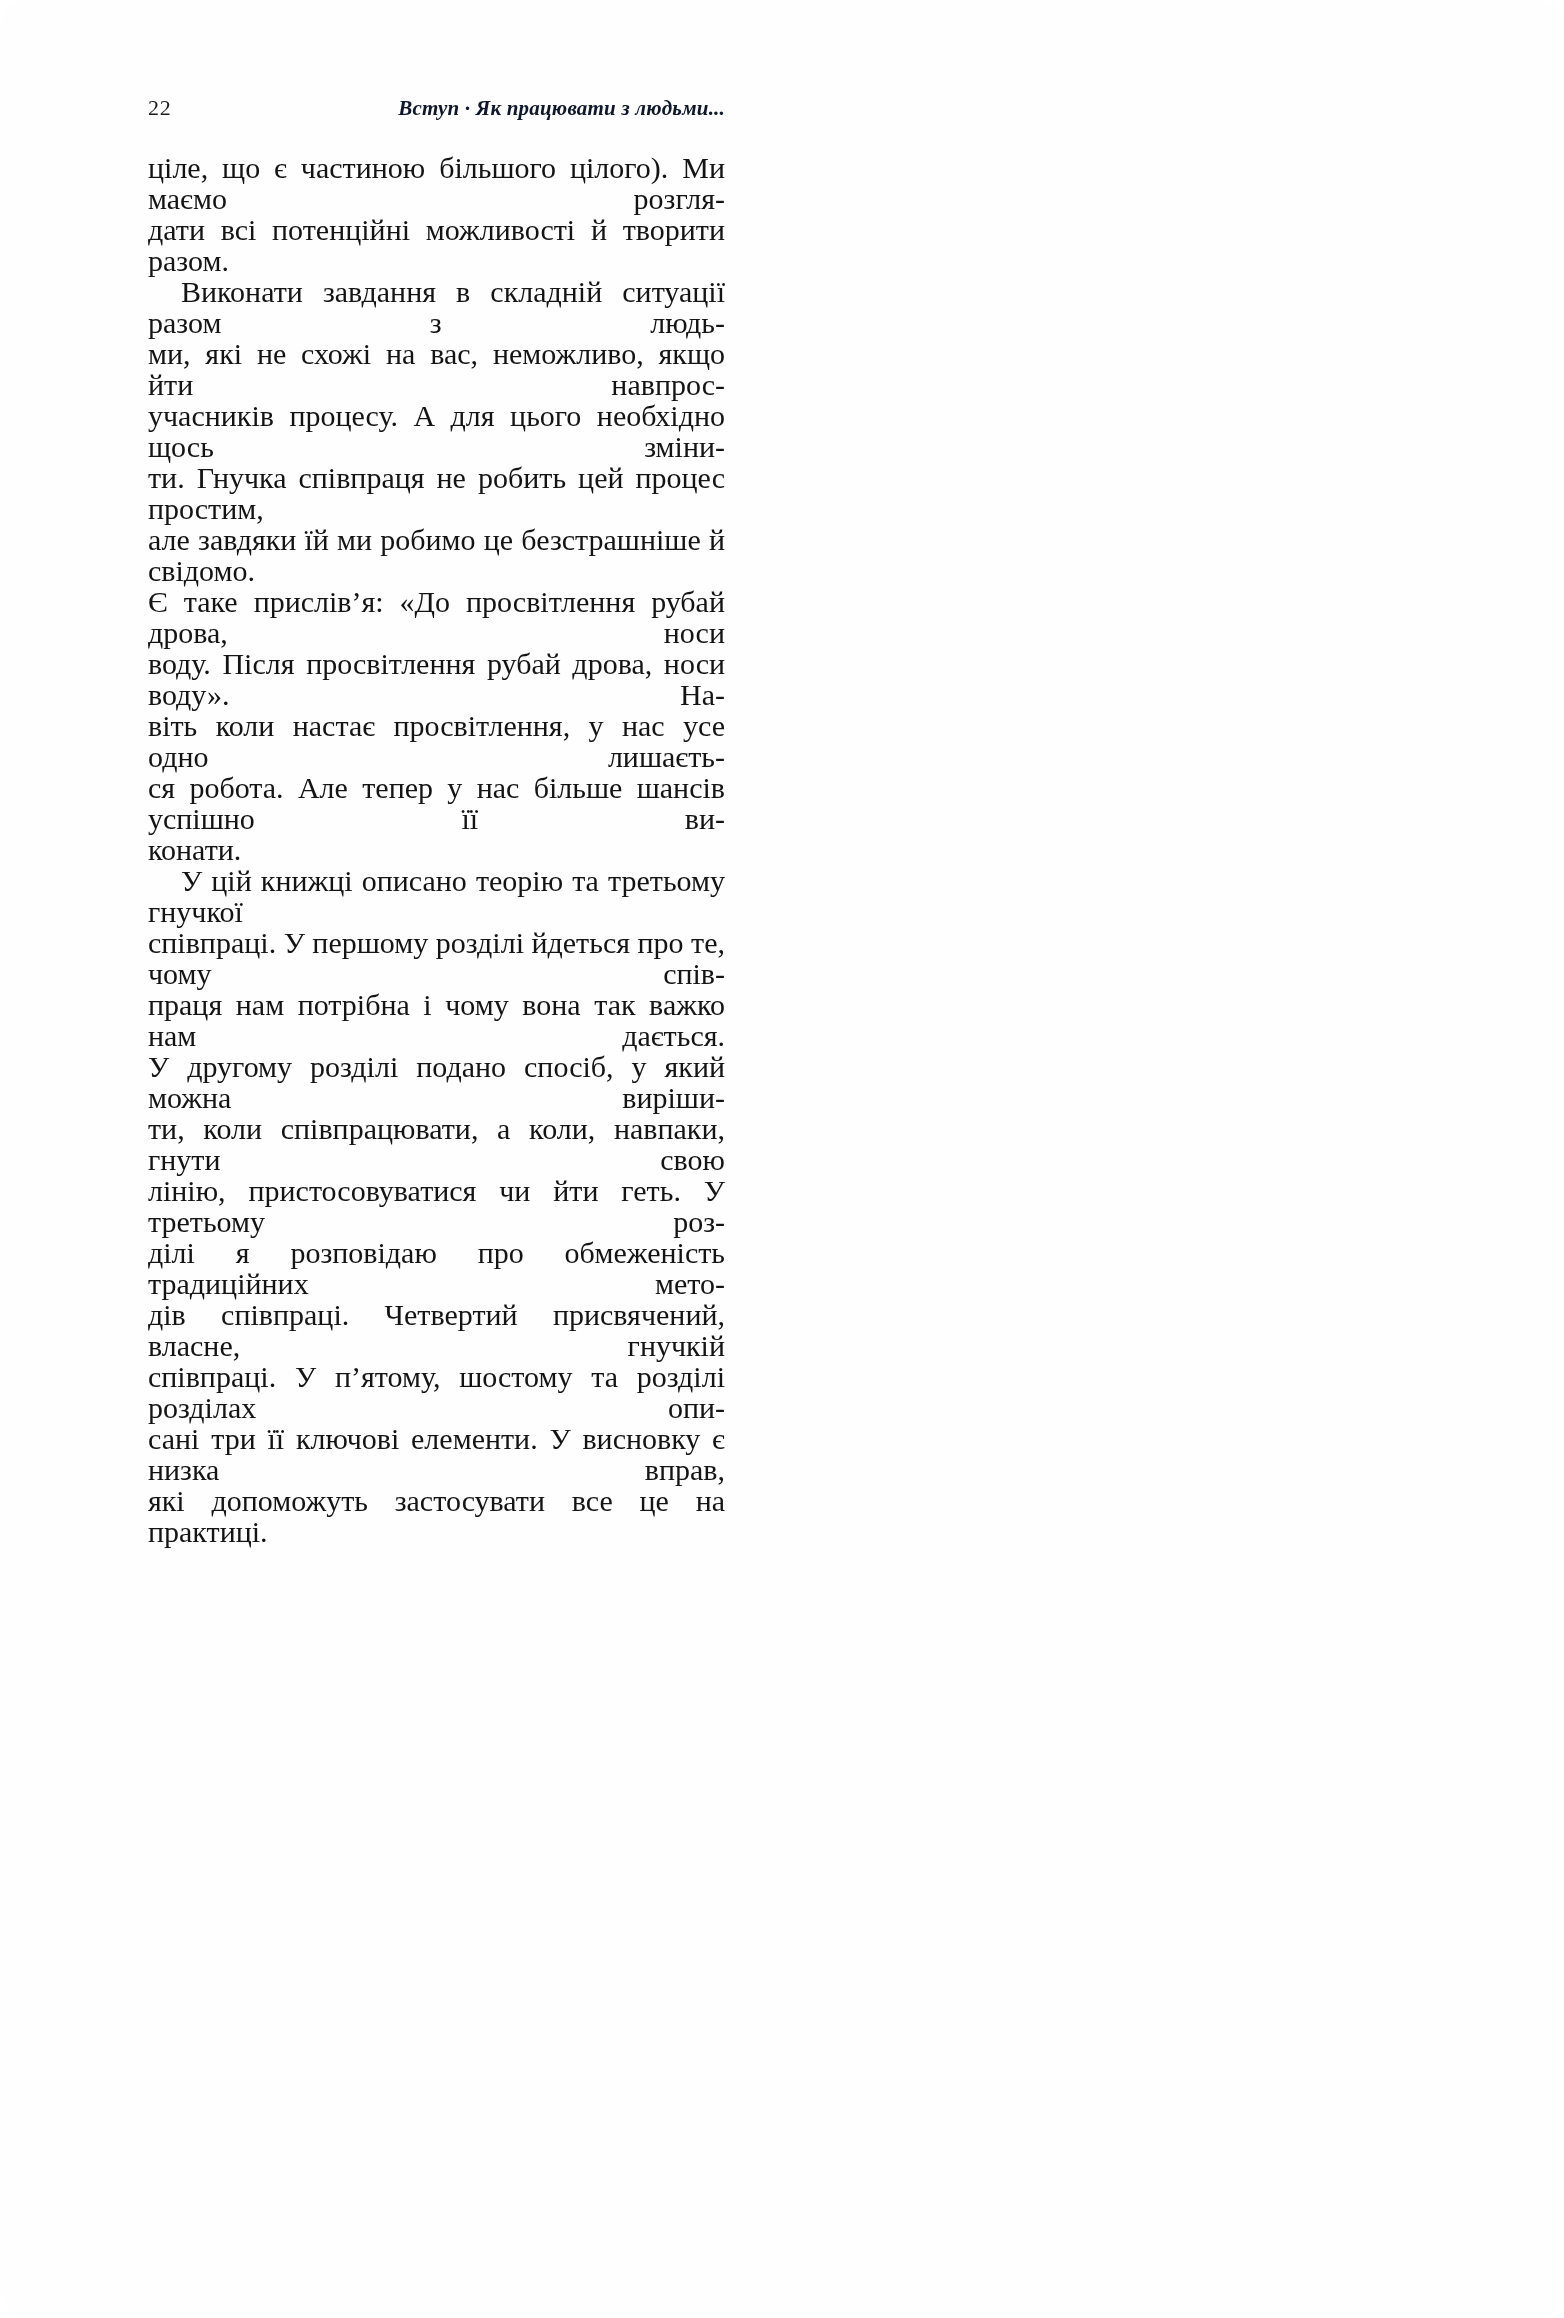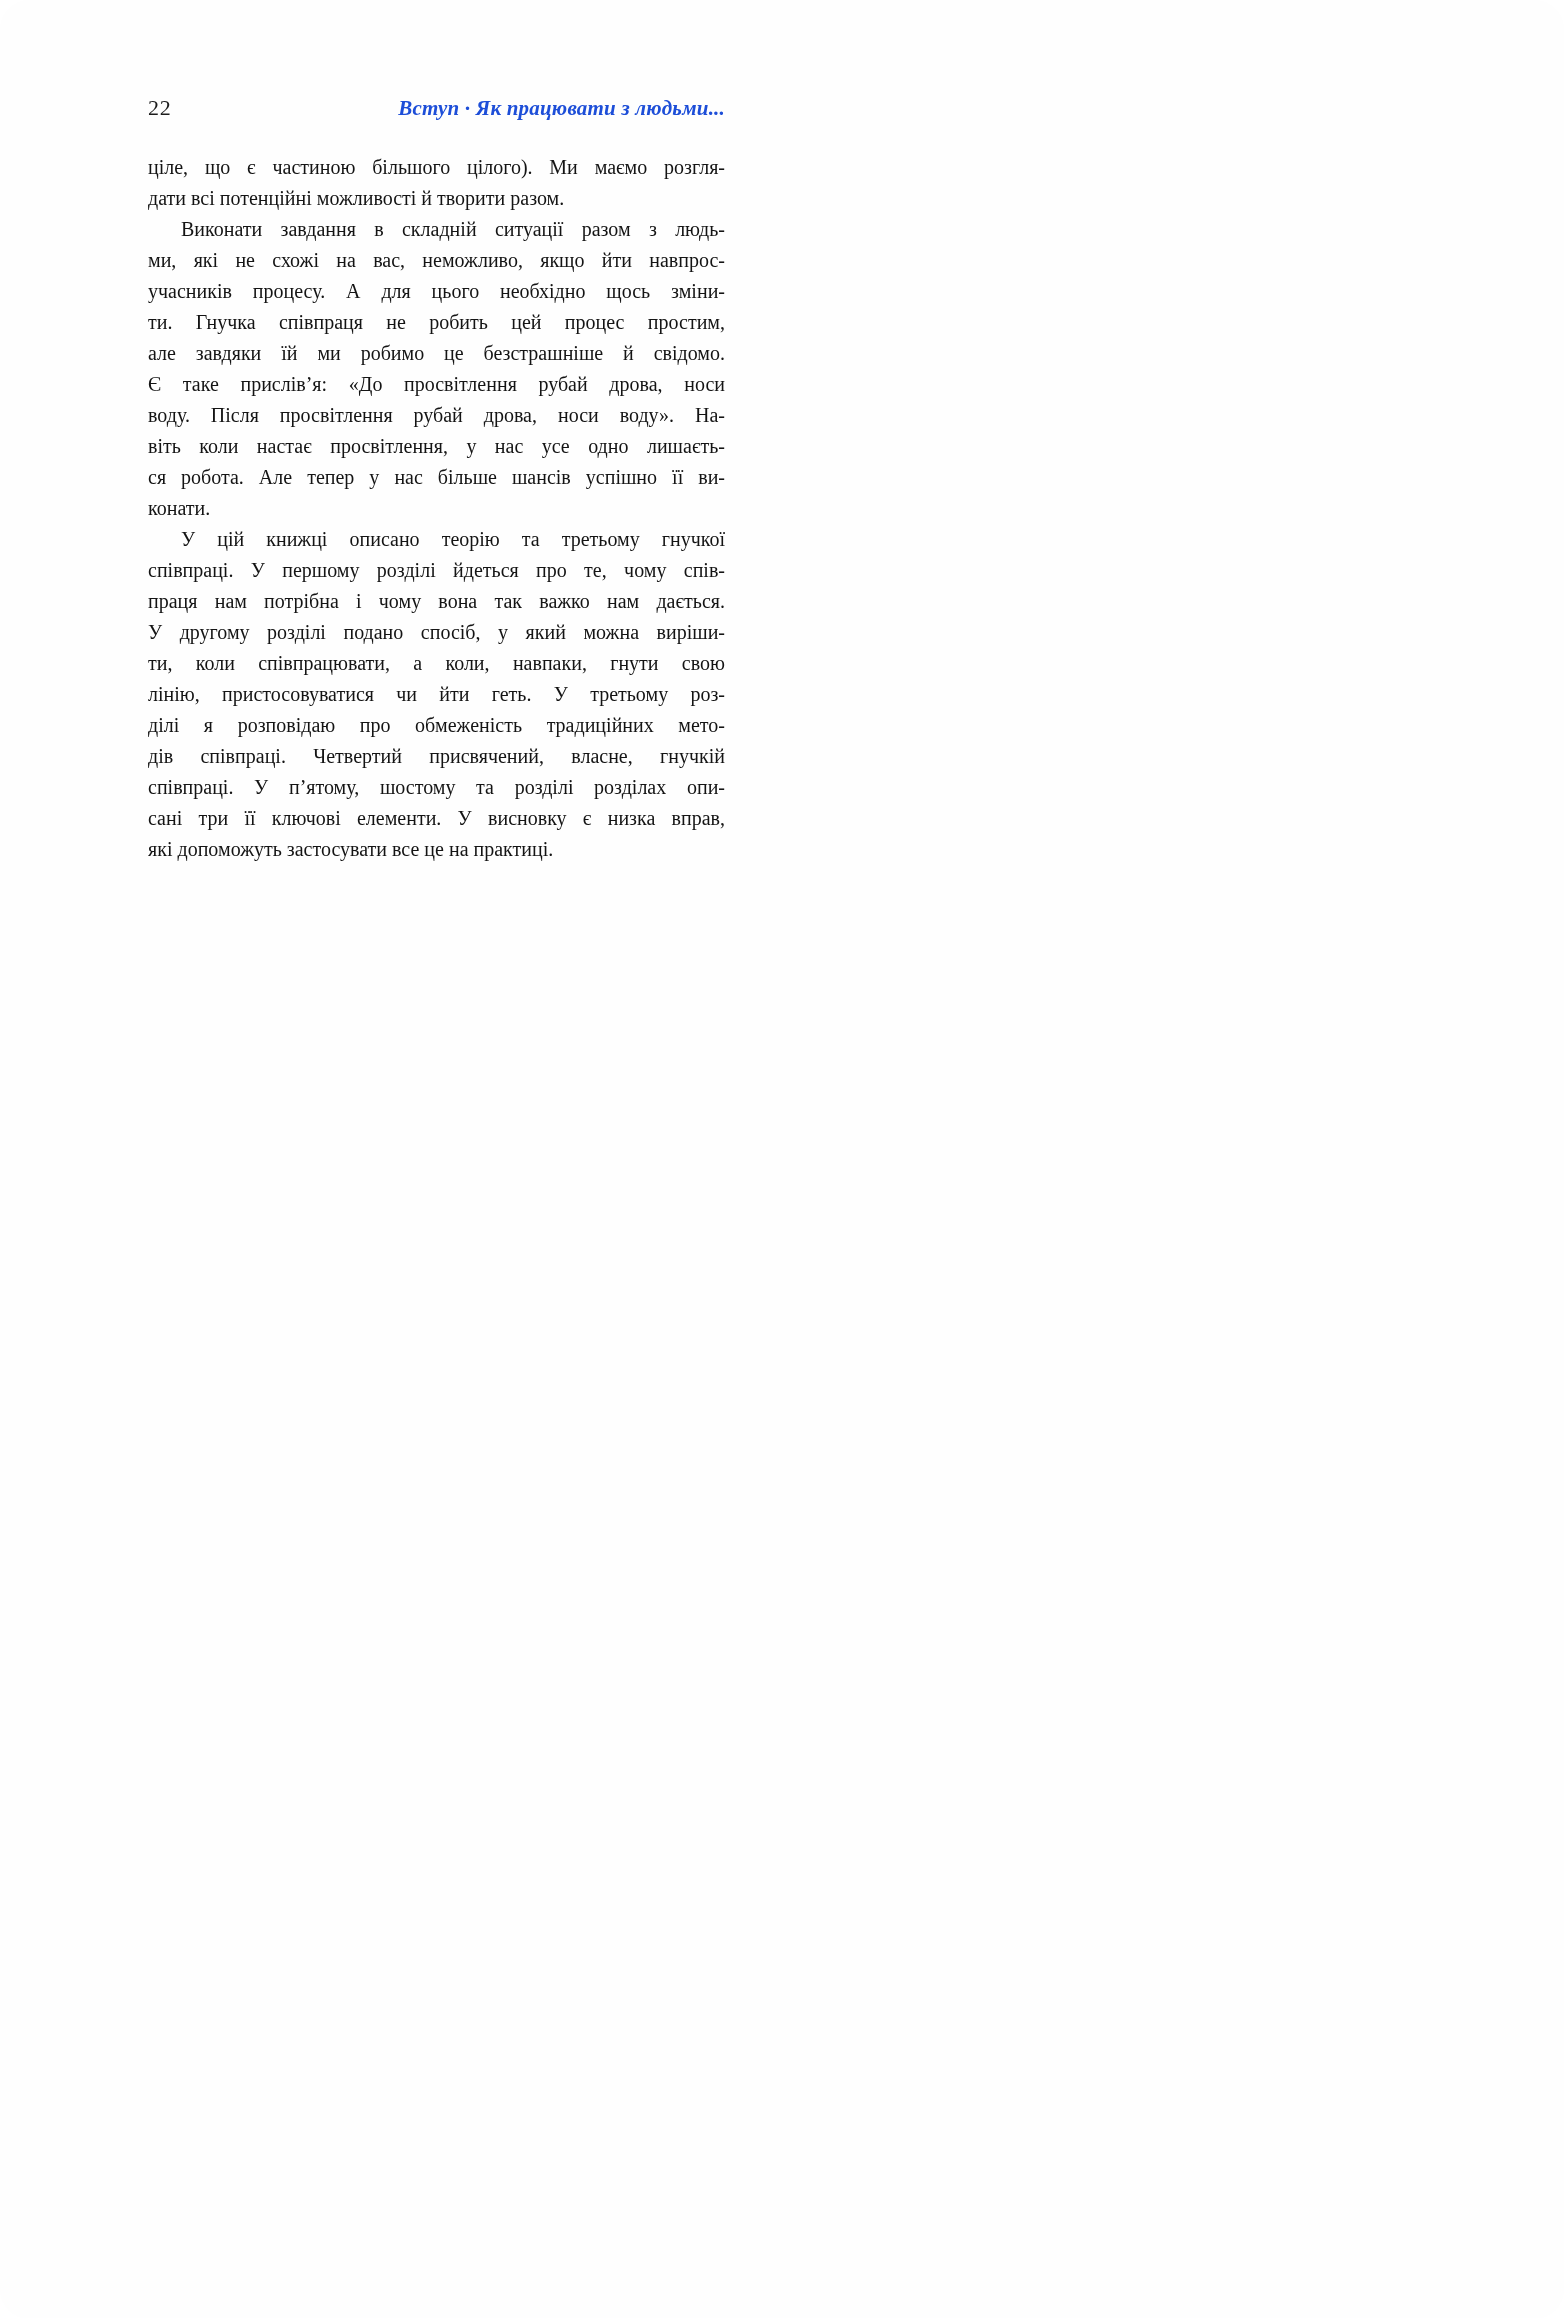--- a/index.html
+++ b/index.html
@@ -31,29 +31,29 @@
   }
   .page-number {
     font-size: 22px;
     letter-spacing: 0.8px;
     color: #1c1c1c;
   }
   .running-head {
     font-size: 21px;
     font-style: italic;
     font-weight: bold;
-    color: #1d4ed8;
+    color: #0f172a;
     letter-spacing: 0.2px;
   }
   .text-block {
     position: absolute;
     left: 148px;
     top: 152px;
     width: 577px;
-    font-size: 20px;
+    font-size: 30px;
     line-height: 31px;
     color: #141414;
   }
   .line {
     text-align: justify;
     text-align-last: justify;
   }
   .line.last {
     text-align-last: left;
   }

